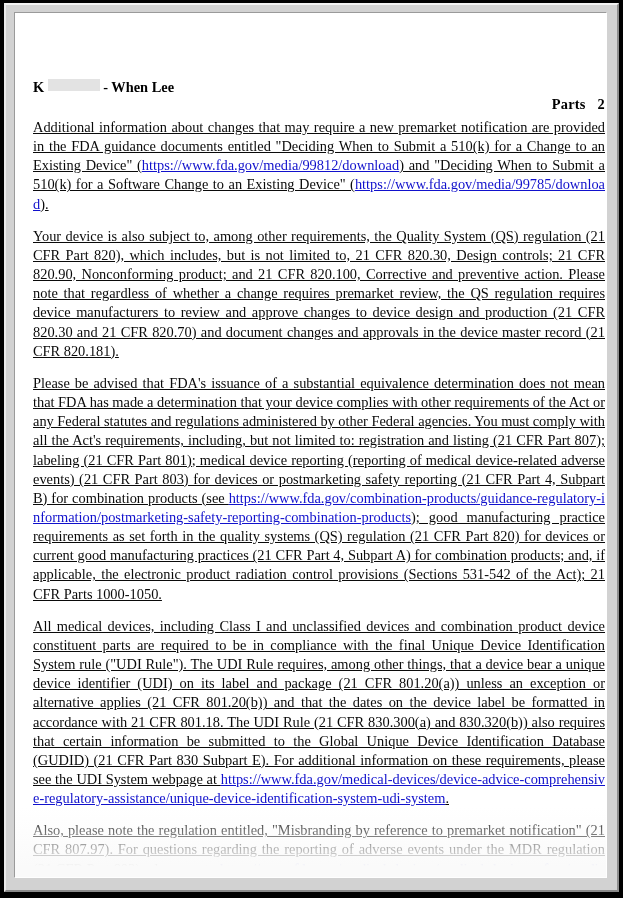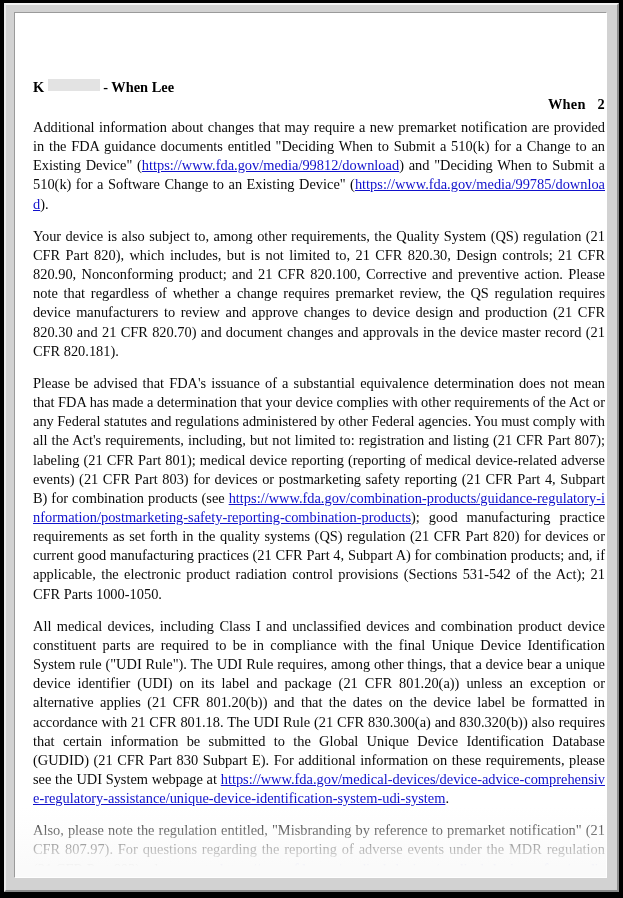--- a/index.html
+++ b/index.html
@@ -108,20 +108,21 @@
     line-height: 19.15px;
     text-align: left;
     color: #0a0a0a;
   }
   #doc-body p {
     margin: 0 0 13px 0;
     padding: 0;
     text-align: justify;
     text-justify: inter-word;
     word-spacing: -0.1px;
+    text-decoration: underline;
   }
   #doc-body p:last-child { margin-bottom: 0; }
 
   a.doclink, .doclink {
     color: #1111cc;
     text-decoration: underline;
     word-break: break-all;
   }
 
   
@@ -142,21 +143,21 @@
 
       <div id="page">
 
         <div id="doc-header">
           <div id="header-left">
             <span>K</span>
             <span class="redaction"></span>
             <span>- When Lee</span>
           </div>
           <div id="header-right">
-            <span>When</span><span id="page-number">2</span>
+            <span>Parts</span><span id="page-number">2</span>
           </div>
         </div>
 
         <div id="doc-body">
             <p id="p-changes-guidance"><span>Additional information about changes that may require a new premarket notification are provided in the FDA guidance documents entitled "Deciding When to Submit a 510(k) for a Change to an Existing Device" (</span><span class="doclink" style="color: rgb(17, 17, 204);">https://www.fda.gov/media/99812/download</span><span>) and "Deciding When to Submit a 510(k) for a Software Change to an Existing Device" (</span><span class="doclink" style="color: rgb(17, 17, 204);">https://www.fda.gov/media/99785/download</span><span>).</span></p>
             <p id="p-quality-system"><span>Your device is also subject to, among other requirements, the Quality System (QS) regulation (21 CFR Part 820), which includes, but is not limited to, 21 CFR 820.30, Design controls; 21 CFR 820.90, Nonconforming product; and 21 CFR 820.100, Corrective and preventive action. Please note that regardless of whether a change requires premarket review, the QS regulation requires device manufacturers to review and approve changes to device design and production (21 CFR 820.30 and 21 CFR 820.70) and document changes and approvals in the device master record (21 CFR 820.181).</span></p>
             <p id="p-substantial-equivalence"><span>Please be advised that FDA's issuance of a substantial equivalence determination does not mean that FDA has made a determination that your device complies with other requirements of the Act or any Federal statutes and regulations administered by other Federal agencies. You must comply with all the Act's requirements, including, but not limited to: registration and listing (21 CFR Part 807); labeling (21 CFR Part 801); medical device reporting (reporting of medical device-related adverse events) (21 CFR Part 803) for devices or postmarketing safety reporting (21 CFR Part 4, Subpart B) for combination products (see </span><span class="doclink" style="color: rgb(17, 17, 204);">https://www.fda.gov/combination-products/guidance-regulatory-information/postmarketing-safety-reporting-combination-products</span><span>); good manufacturing practice requirements as set forth in the quality systems (QS) regulation (21 CFR Part 820) for devices or current good manufacturing practices (21 CFR Part 4, Subpart A) for combination products; and, if applicable, the electronic product radiation control provisions (Sections 531-542 of the Act); 21 CFR Parts 1000-1050.</span></p>
             <p id="p-udi-rule"><span>All medical devices, including Class I and unclassified devices and combination product device constituent parts are required to be in compliance with the final Unique Device Identification System rule ("UDI Rule"). The UDI Rule requires, among other things, that a device bear a unique device identifier (UDI) on its label and package (21 CFR 801.20(a)) unless an exception or alternative applies (21 CFR 801.20(b)) and that the dates on the device label be formatted in accordance with 21 CFR 801.18. The UDI Rule (21 CFR 830.300(a) and 830.320(b)) also requires that certain information be submitted to the Global Unique Device Identification Database (GUDID) (21 CFR Part 830 Subpart E).  For additional information on these requirements, please see the UDI System webpage at </span><span class="doclink" style="color: rgb(17, 17, 204);">https://www.fda.gov/medical-devices/device-advice-comprehensive-regulatory-assistance/unique-device-identification-system-udi-system</span><span>.</span></p>
             <p id="p-misbranding"><span>Also, please note the regulation entitled, "Misbranding by reference to premarket notification" (21 CFR 807.97). For questions regarding the reporting of adverse events under the MDR regulation (21 CFR Part 803), please go to </span><span class="doclink" style="color: rgb(17, 17, 204);">https://www.fda.gov/medical-devices/medical-device-safety/medical-device-reporting-mdr-how-report-medical-device-problems</span></p>
           </div>

